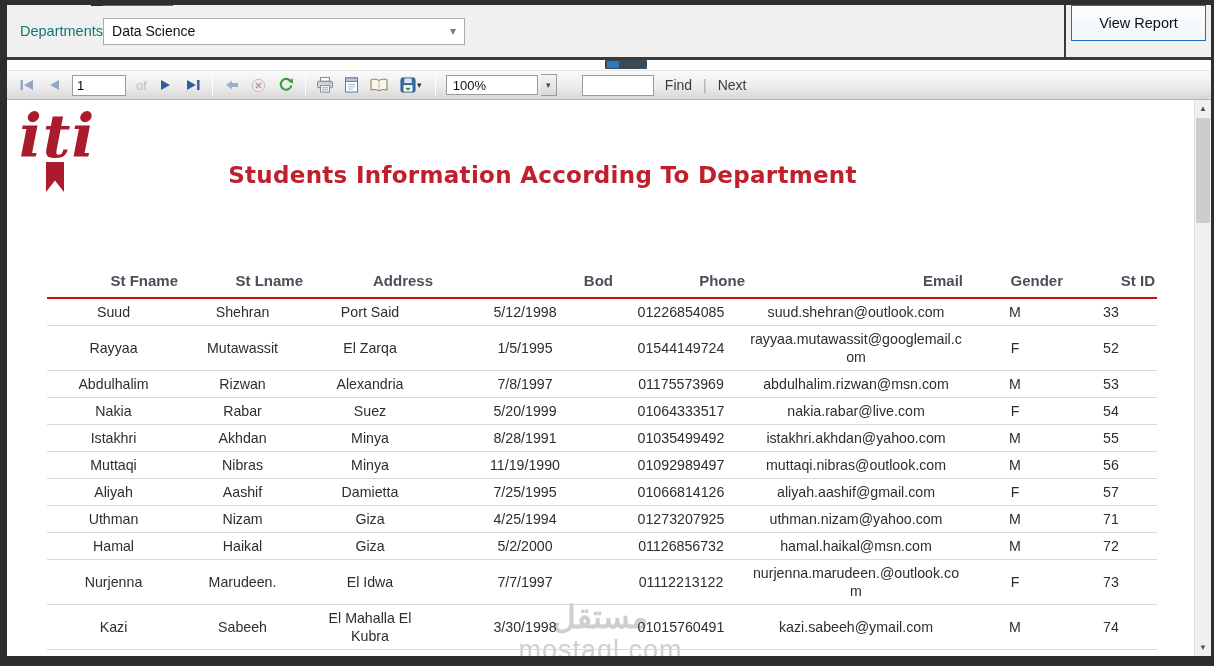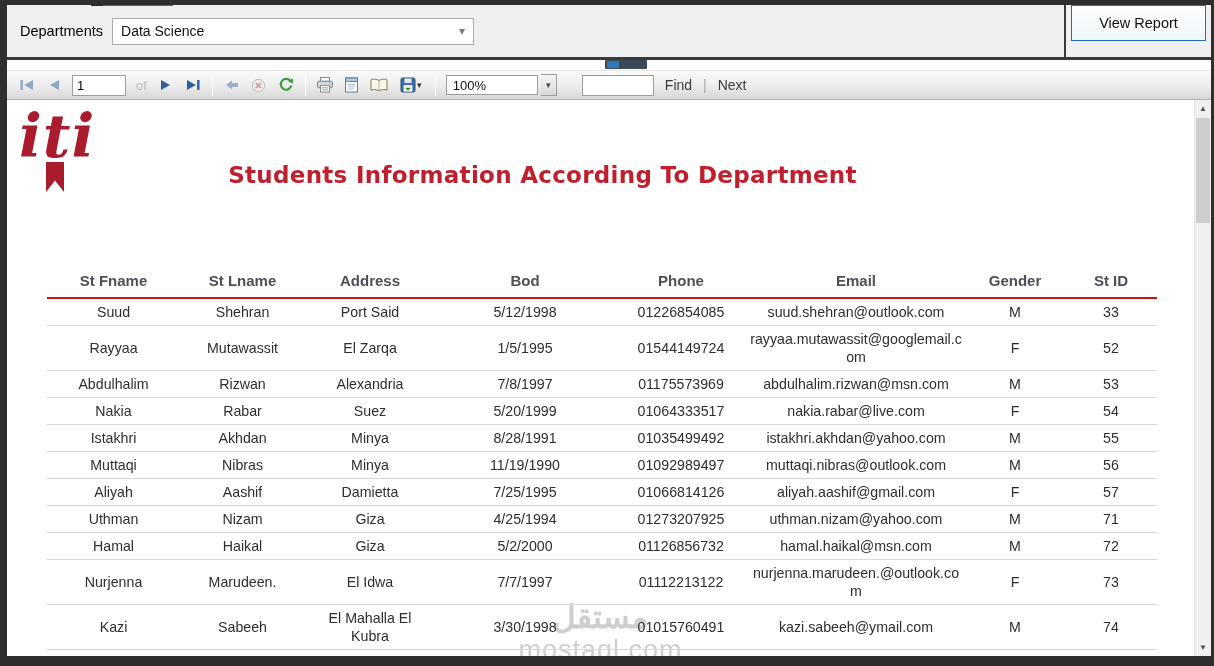--- a/index.html
+++ b/index.html
@@ -16,21 +16,21 @@
 
   
   .titlebar-frag-dark { position:absolute; top:-5px; left:84px; width:12px; height:6px; background:#0d2f52; z-index:9; }
   .titlebar-frag-blue { position:absolute; top:-5px; left:96px; width:70px; height:6px; background:#1a79c4; z-index:9; }
 
   
   .param-panel {
     height: 52px; background: #f0f0f0; flex: 0 0 auto;
     display: flex; align-items: center; padding-left: 13px; position: relative;
   }
-  .param-label { font-size: 14.5px; color: #000000; margin-right: 9px; }
+  .param-label { font-size: 14.5px; color: #0f766e; margin-right: 0; }
   .combo {
     width: 362px; height: 27px; background: #fff; border: 1px solid #ababab;
     display: flex; align-items: center; justify-content: space-between;
     padding: 0 8px; font-size: 14px; color: #111; cursor: default;
   }
   .combo .chev { color: #7b7b7b; font-size: 12px; }
   .param-right {
     position: absolute; right: 0; top: 0; height: 100%;
     width: 147px; border-left: 2px solid #3a3a3a;
     display: flex; align-items: flex-start; justify-content: center; background: #f0f0f0;
@@ -102,21 +102,21 @@
     text-align: center; padding-right: 116px;
     font-size: 23px; font-weight: bold; color: #c0202e;
     font-family: "DejaVu Sans", sans-serif; letter-spacing: 0.3px;
   }
 
   .report-table {
     position: absolute; top: 168px; left: 40px; width: 1110px;
     border-collapse: collapse; table-layout: fixed; z-index: 1;
   }
   .report-table th {
-    font-size: 15px; font-weight: bold; color: #4b4f58; text-align: center;
+    font-size: 15px; font-weight: bold; color: #4b4f58; text-align: right;
     padding: 4px 2px 8px; border-bottom: 2px solid #cf1010;
   }
   .report-table td {
     font-size: 14.2px; color: #2e2e2e; text-align: center;
     padding: 4px 3px; border-bottom: 1px solid #d8d8d8; line-height: 18px;
     vertical-align: middle; overflow: hidden;
   }
   .report-table th:nth-child(1), .report-table td:nth-child(1) { width: 133px; }
   .report-table th:nth-child(2), .report-table td:nth-child(2) { width: 125px; }
   .report-table th:nth-child(3), .report-table td:nth-child(3) { width: 130px; }

